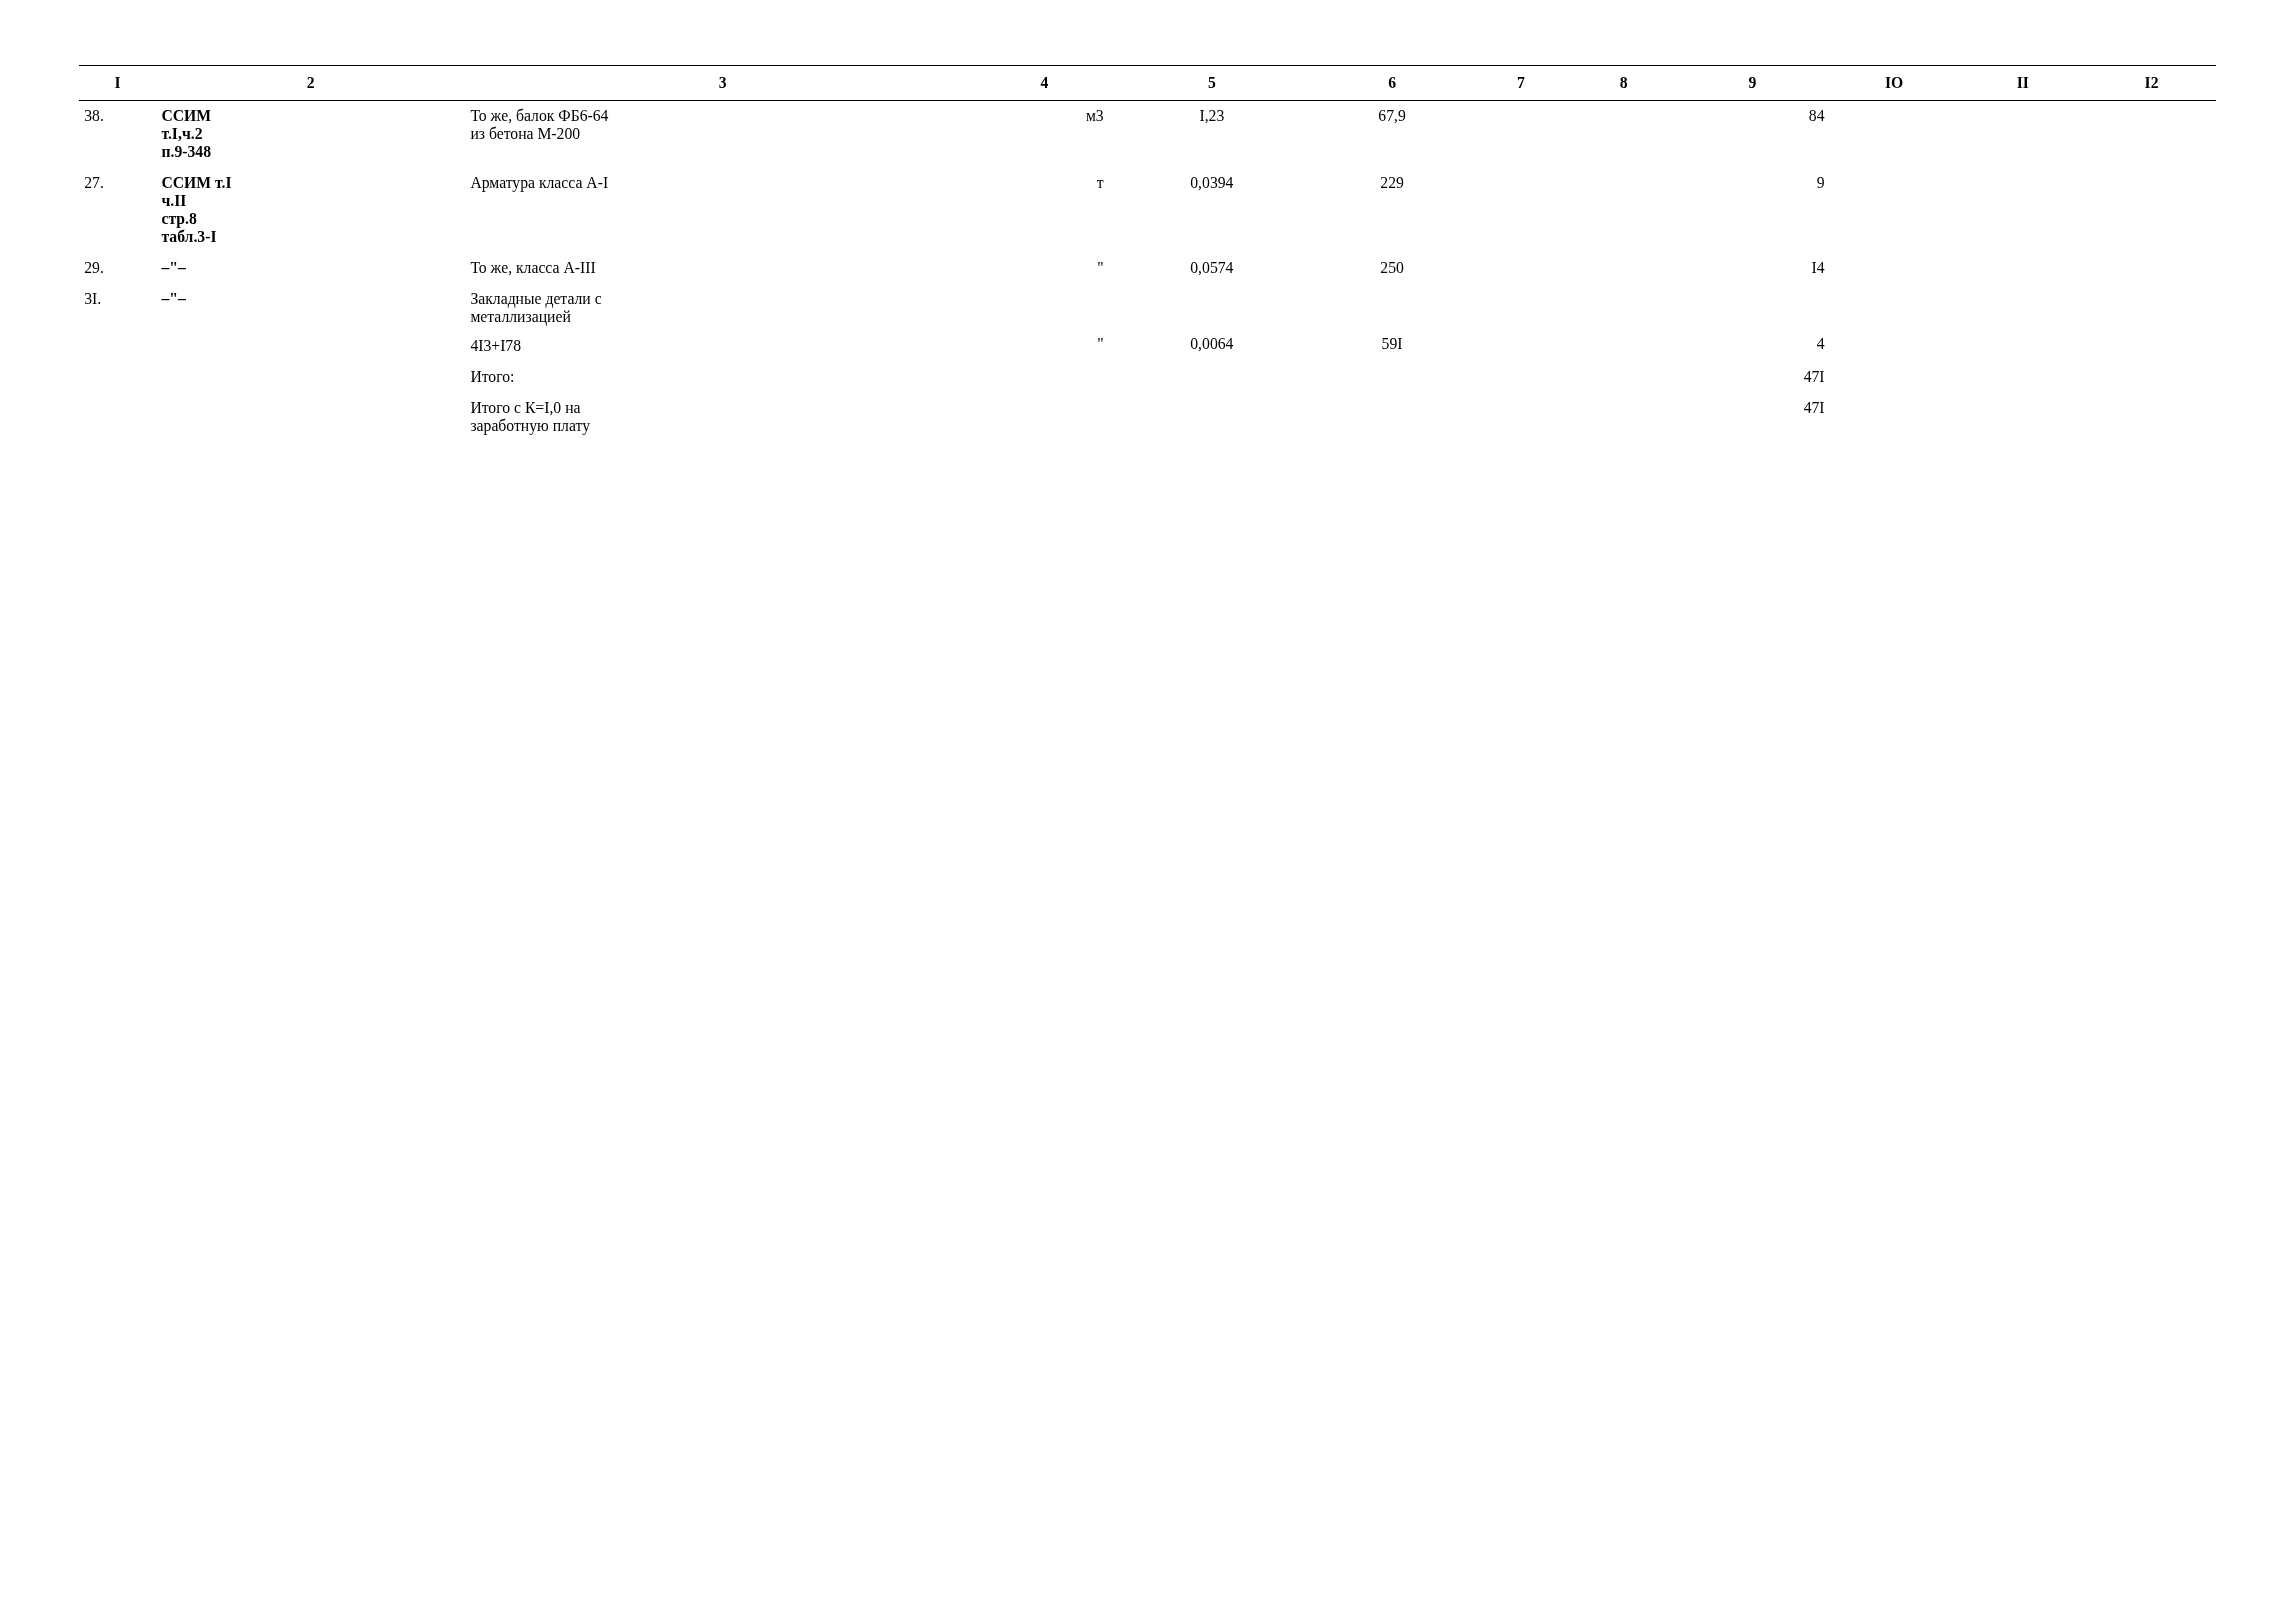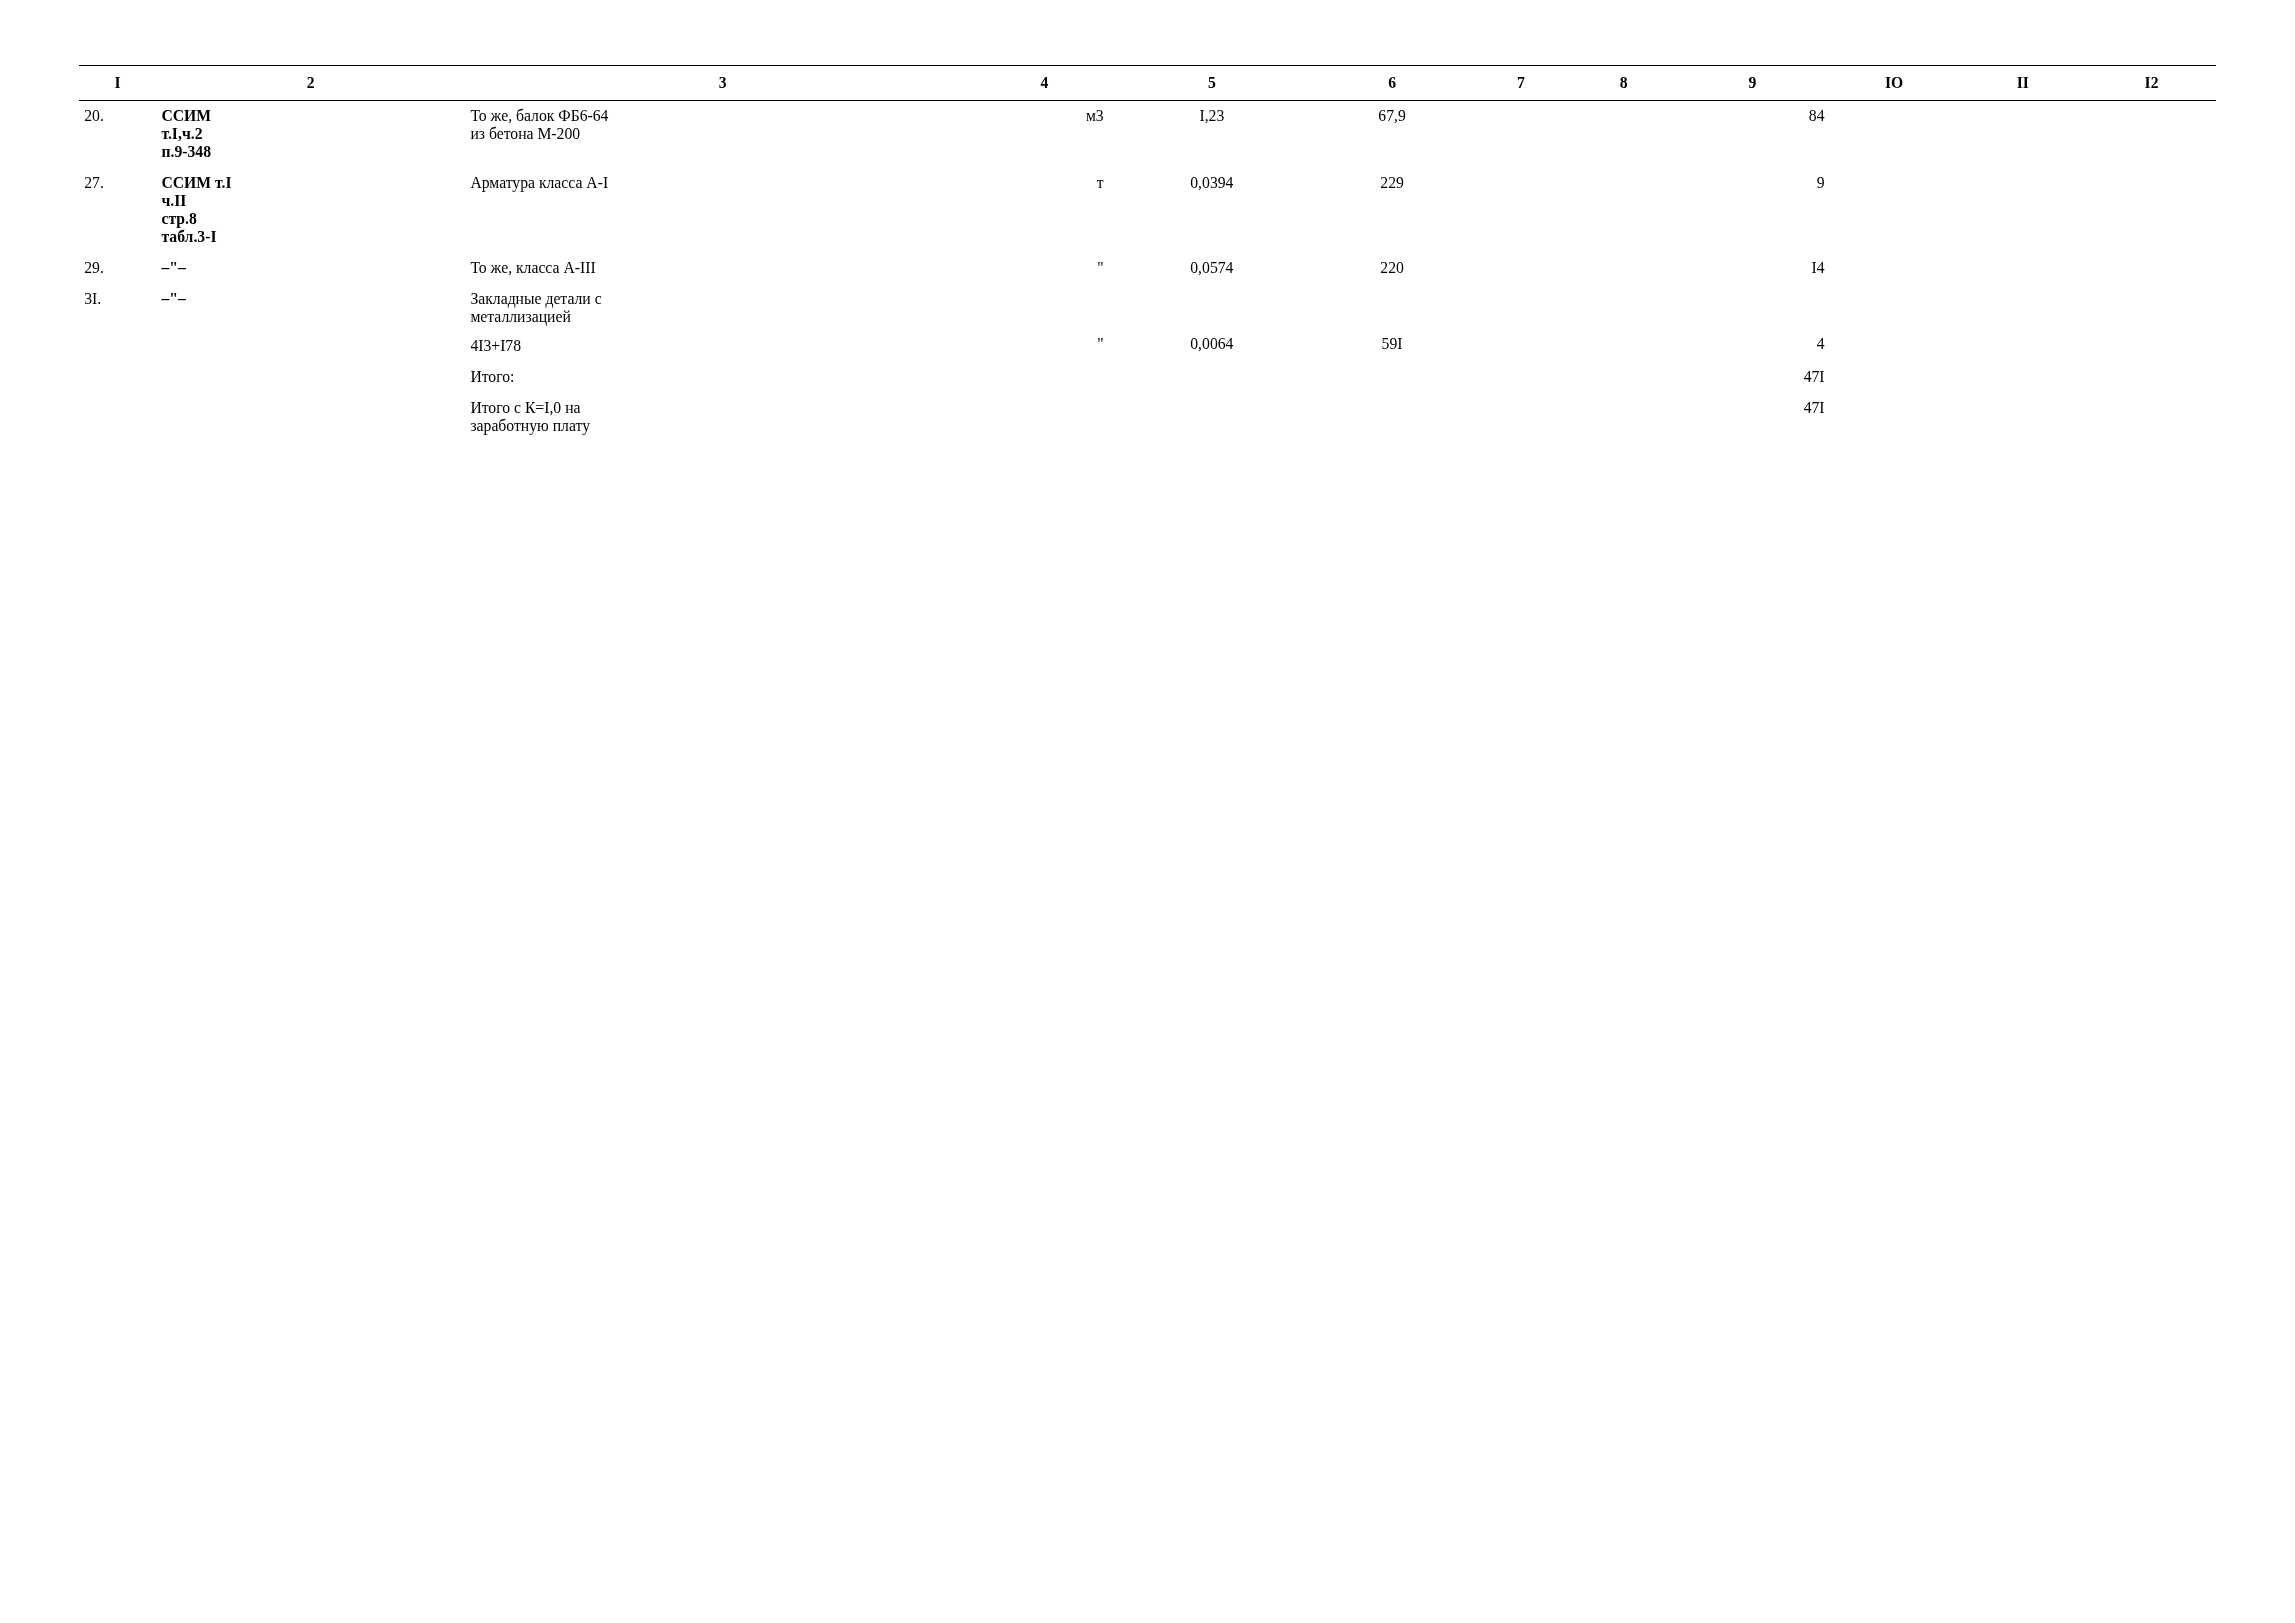--- a/index.html
+++ b/index.html
@@ -97,21 +97,21 @@
           <th class="col8">8</th>
           <th class="col9">9</th>
           <th class="col10">IO</th>
           <th class="col11">II</th>
           <th class="col12">I2</th>
         </tr>
       </thead>
       <tbody>
 
         <tr>
-          <td class="col1">20.</td>
+          <td class="col1">38.</td>
           <td class="col2">
             <div>ССИМ</div>
             <div>т.I,ч.2</div>
             <div>п.9-348</div>
           </td>
           <td class="col3">
             <div>То же, балок ФБ6-64</div>
             <div>из бетона М-200</div>
           </td>
           <td class="col4">м3</td>
@@ -145,21 +145,21 @@
           <td class="col12"></td>
         </tr>
 
 
         <tr>
           <td class="col1">29.</td>
           <td class="col2">–"–</td>
           <td class="col3">То же, класса А-III</td>
           <td class="col4">"</td>
           <td class="col5">0,0574</td>
-          <td class="col6">220</td>
+          <td class="col6">250</td>
           <td class="col7"></td>
           <td class="col8"></td>
           <td class="col9">I4</td>
           <td class="col10"></td>
           <td class="col11"></td>
           <td class="col12"></td>
         </tr>
 
 
         <tr>

